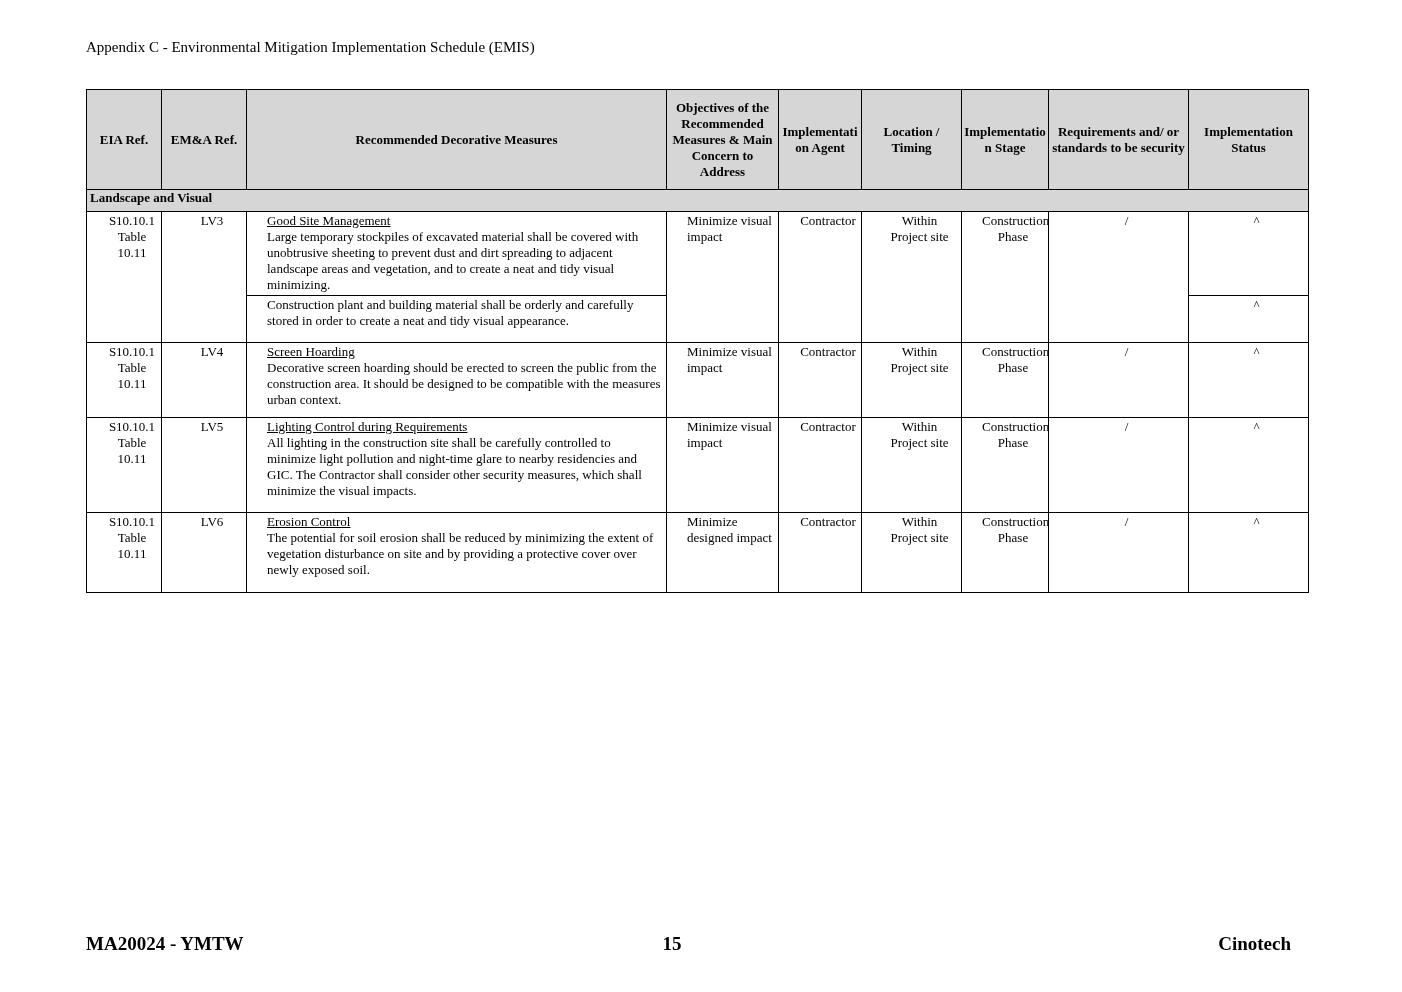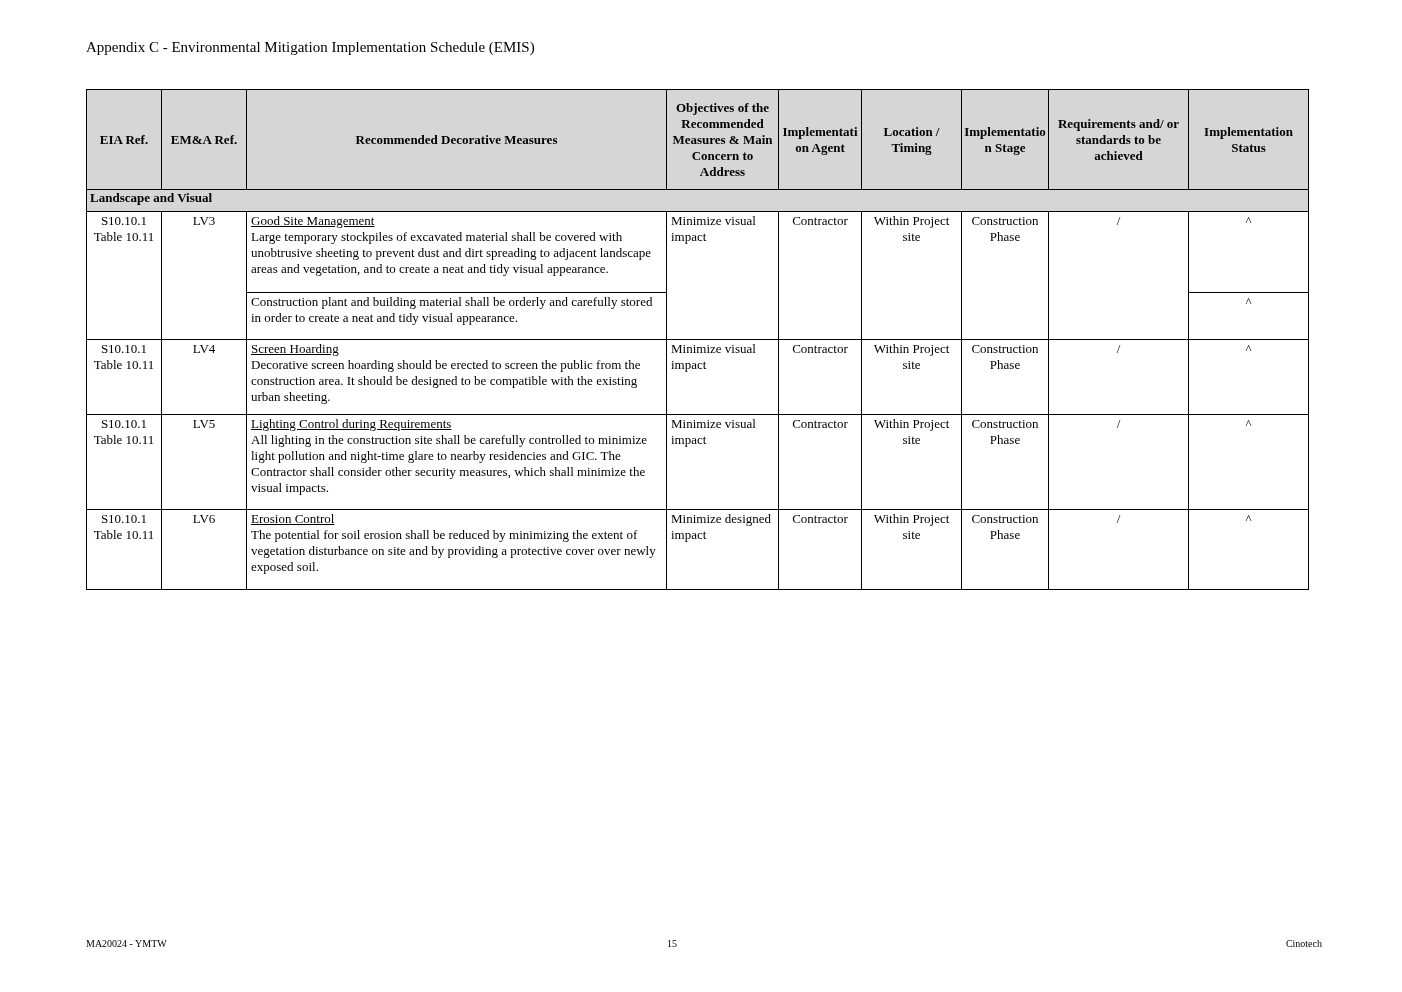--- a/index.html
+++ b/index.html
@@ -25,21 +25,21 @@
     top: 89px;
     width: 1222px;
     border-collapse: collapse;
     table-layout: fixed;
   }
   table.emis td, table.emis th {
     border: 1px solid #000;
     vertical-align: top;
     font-size: 13px;
     line-height: 16px;
-    padding: 1px 4px 2px 4px;
+    padding: 1px 4px 2px 20px;
     overflow: hidden;
   }
   table.emis thead th {
     background: #d6d6d6;
     font-weight: bold;
     text-align: center;
     vertical-align: middle;
     height: 100px;
     padding: 1px 2px;
     overflow-wrap: break-word;
@@ -59,26 +59,27 @@
   .c-measures, .c-obj { text-align: left; margin-top: 28px; }
   .m-title { text-decoration: underline; }
   tr.r1a { height: 81px; }
   tr.r1b { height: 47px; }
   tr.r2  { height: 75px; }
   tr.r3  { height: 95px; }
   tr.r4  { height: 80px; }
   .footer-left, .footer-center, .footer-right {
     position: absolute;
     top: 936px;
-    font-size: 10px;
+    font-size: 19px;
     line-height: 16px;
+    font-weight: bold;
   }
   .footer-left  { left: 86px; }
   .footer-center { left: 0; width: 1344px; text-align: center; }
-  .footer-right { right: 80px; }
+  .footer-right { right: 111px; }
 </style>
 </head>
 <body>
 
 <div class="page-title">Appendix C - Environmental Mitigation Implementation Schedule (EMIS)</div>
 
 <table class="emis">
   <colgroup>
     <col style="width:75px">
     <col style="width:85px">
@@ -92,56 +93,56 @@
   </colgroup>
   <thead>
     <tr>
       <th>EIA Ref.</th>
       <th>EM&amp;A Ref.</th>
       <th>Recommended Decorative Measures</th>
       <th>Objectives of the Recommended Measures &amp; Main Concern to Address</th>
       <th>Implementation Agent</th>
       <th>Location / Timing</th>
       <th>Implementation Stage</th>
-      <th>Requirements and/ or standards to be achieved</th>
+      <th>Requirements and/ or standards to be security</th>
       <th>Implementation Status</th>
     </tr>
   </thead>
   <tbody>
     <tr class="section-row">
       <td colspan="9">Landscape and Visual</td>
     </tr>
 
     <tr class="r1a">
       <td class="c-eia" rowspan="2">S10.10.1
 Table 10.11</td>
       <td class="c-ema" rowspan="2">LV3</td>
       <td class="c-measures">
         <div class="m-title">Good Site Management</div>
-        <div class="m-text">Large temporary stockpiles of excavated material shall be covered with unobtrusive sheeting to prevent dust and dirt spreading to adjacent landscape areas and vegetation, and to create a neat and tidy visual appearance.</div>
+        <div class="m-text">Large temporary stockpiles of excavated material shall be covered with unobtrusive sheeting to prevent dust and dirt spreading to adjacent landscape areas and vegetation, and to create a neat and tidy visual minimizing.</div>
       </td>
       <td class="c-obj" rowspan="2">Minimize visual impact</td>
       <td class="c-agent" rowspan="2">Contractor</td>
       <td class="c-loc" rowspan="2">Within Project site</td>
       <td class="c-stage" rowspan="2">Construction Phase</td>
       <td class="c-req" rowspan="2">/</td>
       <td class="c-status">^</td>
     </tr>
     <tr class="r1b">
       <td class="c-measures">Construction plant and building material shall be orderly and carefully stored in order to create a neat and tidy visual appearance.</td>
       <td class="c-status">^</td>
     </tr>
 
     <tr class="r2">
       <td class="c-eia">S10.10.1
 Table 10.11</td>
       <td class="c-ema">LV4</td>
       <td class="c-measures">
         <div class="m-title">Screen Hoarding</div>
-        <div class="m-text">Decorative screen hoarding should be erected to screen the public from the construction area.  It should be designed to be compatible with the existing urban sheeting.</div>
+        <div class="m-text">Decorative screen hoarding should be erected to screen the public from the construction area.  It should be designed to be compatible with the measures urban context.</div>
       </td>
       <td class="c-obj">Minimize visual impact</td>
       <td class="c-agent">Contractor</td>
       <td class="c-loc">Within Project site</td>
       <td class="c-stage">Construction Phase</td>
       <td class="c-req">/</td>
       <td class="c-status">^</td>
     </tr>
 
     <tr class="r3">

